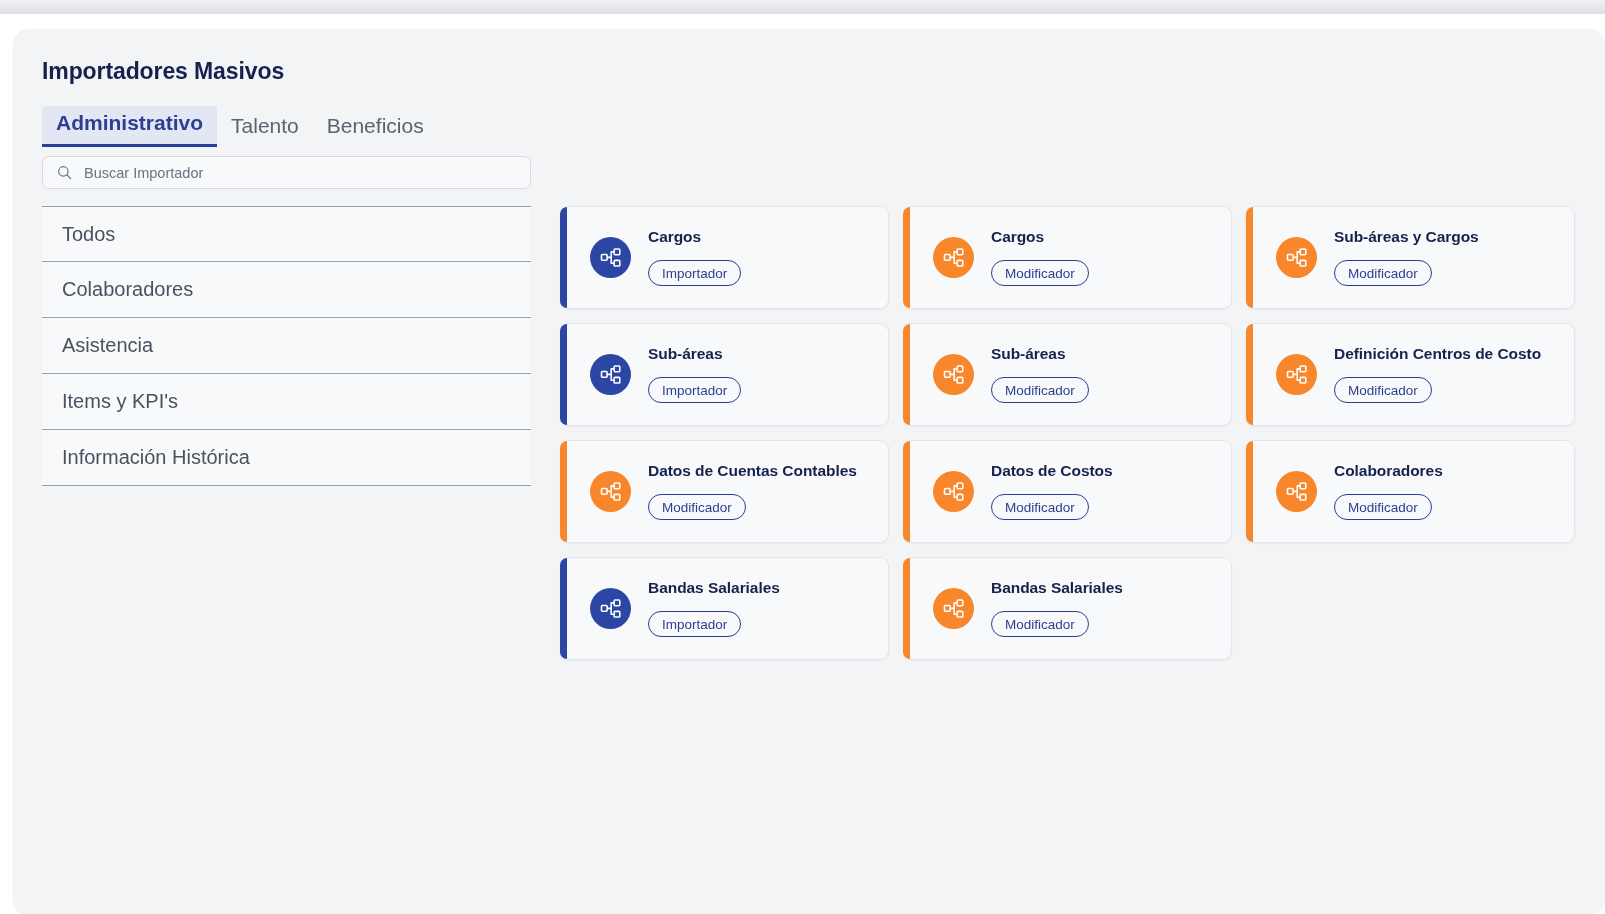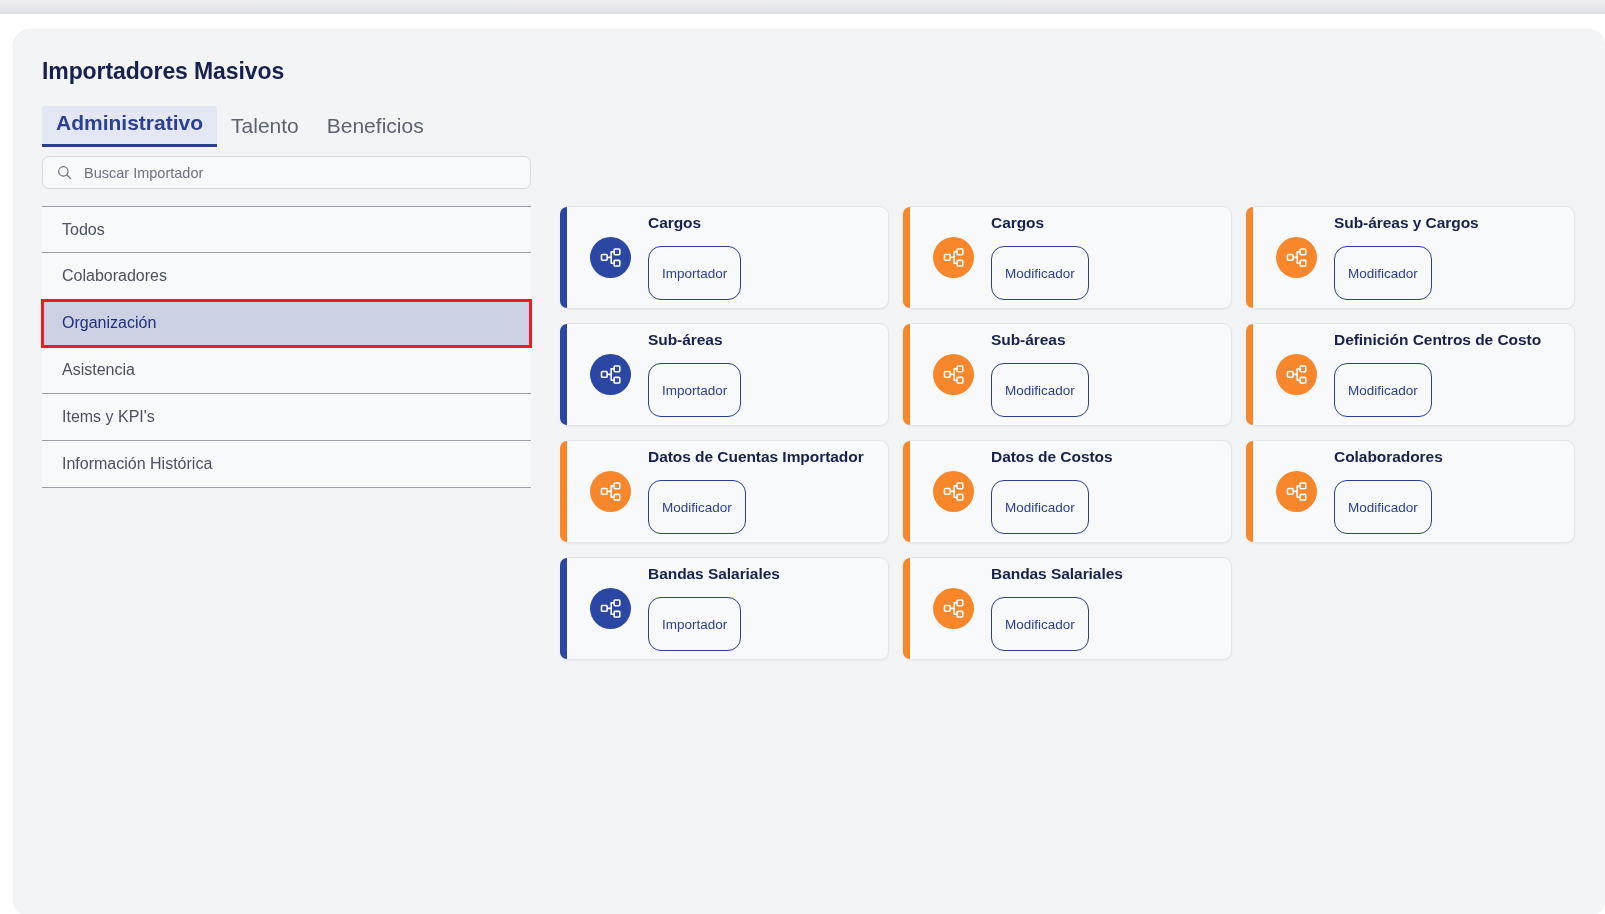--- a/index.html
+++ b/index.html
@@ -107,28 +107,28 @@
 
   
   .sidebar {
     position: absolute;
     left: 28px;
     top: 176px;
     width: 489px;
   }
   .side-item {
     position: relative;
-    height: 47px;
+    height: 56px;
     display: flex;
     align-items: center;
     padding-left: 20px;
     box-sizing: border-box;
     background: #f8f9fb;
     border-bottom: 1px solid #9ba0a8;
-    font-size: 16px;
+    font-size: 20px;
     color: #4b5160;
     cursor: pointer;
   }
   .side-item:first-child { border-top: 1px solid #9ba0a8; }
   .side-item.selected {
     background: #ccd2e4;
     color: #1f2f7d;
     border-bottom: 1px solid #2c3f92;
   }
   .side-item.highlight-box {
@@ -189,21 +189,21 @@
     color: #16214d;
     letter-spacing: -0.05px;
     line-height: 1;
   }
   .badge {
     display: inline-flex;
     align-items: center;
     justify-content: center;
     align-self: flex-start;
     height: 24px;
-    padding: 14px 13px;
+    padding: 0 13px;
     border: 1px solid #2c3f92;
     border-radius: 13px;
     font-size: 13.5px;
     color: #2c3f92;
     background: transparent;
     white-space: nowrap;
   }
 </style>
 </head>
 <body>
@@ -230,23 +230,20 @@
     <input class="search-input" type="text" placeholder="Buscar Importador" style="">
   </div>
 
   <div class="sidebar" id="sidebar">
       <div class="side-item">
         <span>Todos</span>
       </div>
       <div class="side-item">
         <span>Colaboradores</span>
       </div>
-      <div class="side-item selected highlight-box">
-        <span>Organización</span>
-      </div>
       <div class="side-item">
         <span>Asistencia</span>
       </div>
       <div class="side-item">
         <span>Items y KPI's</span>
       </div>
       <div class="side-item">
         <span>Información Histórica</span>
       </div>
     </div>
@@ -346,21 +343,21 @@
         <div class="card-icon">
           <svg width="22" height="22" viewBox="0 0 24 24" fill="none">
             <rect x="1.6" y="8.2" width="6.2" height="6.2" rx="1" stroke="#ffffff" stroke-width="1.7"></rect>
             <rect x="15.4" y="2.2" width="6.2" height="6.2" rx="1" stroke="#ffffff" stroke-width="1.7"></rect>
             <rect x="15.4" y="14.6" width="6.2" height="6.2" rx="1" stroke="#ffffff" stroke-width="1.7"></rect>
             <path d="M8 11.3h4.2V5.3h3.1" stroke="#ffffff" stroke-width="1.7" stroke-linecap="round" stroke-linejoin="round"></path>
             <path d="M12.2 11.3v6.4h3.1" stroke="#ffffff" stroke-width="1.7" stroke-linecap="round" stroke-linejoin="round"></path>
           </svg>
         </div>
         <div class="card-body">
-          <div class="card-title">Datos de Cuentas Importador</div>
+          <div class="card-title">Datos de Cuentas Contables</div>
           <div class="badge">Modificador</div>
         </div>
       </div>
       <div class="card" style="--accent: #f8862b;">
         <div class="card-icon">
           <svg width="22" height="22" viewBox="0 0 24 24" fill="none">
             <rect x="1.6" y="8.2" width="6.2" height="6.2" rx="1" stroke="#ffffff" stroke-width="1.7"></rect>
             <rect x="15.4" y="2.2" width="6.2" height="6.2" rx="1" stroke="#ffffff" stroke-width="1.7"></rect>
             <rect x="15.4" y="14.6" width="6.2" height="6.2" rx="1" stroke="#ffffff" stroke-width="1.7"></rect>
             <path d="M8 11.3h4.2V5.3h3.1" stroke="#ffffff" stroke-width="1.7" stroke-linecap="round" stroke-linejoin="round"></path>

